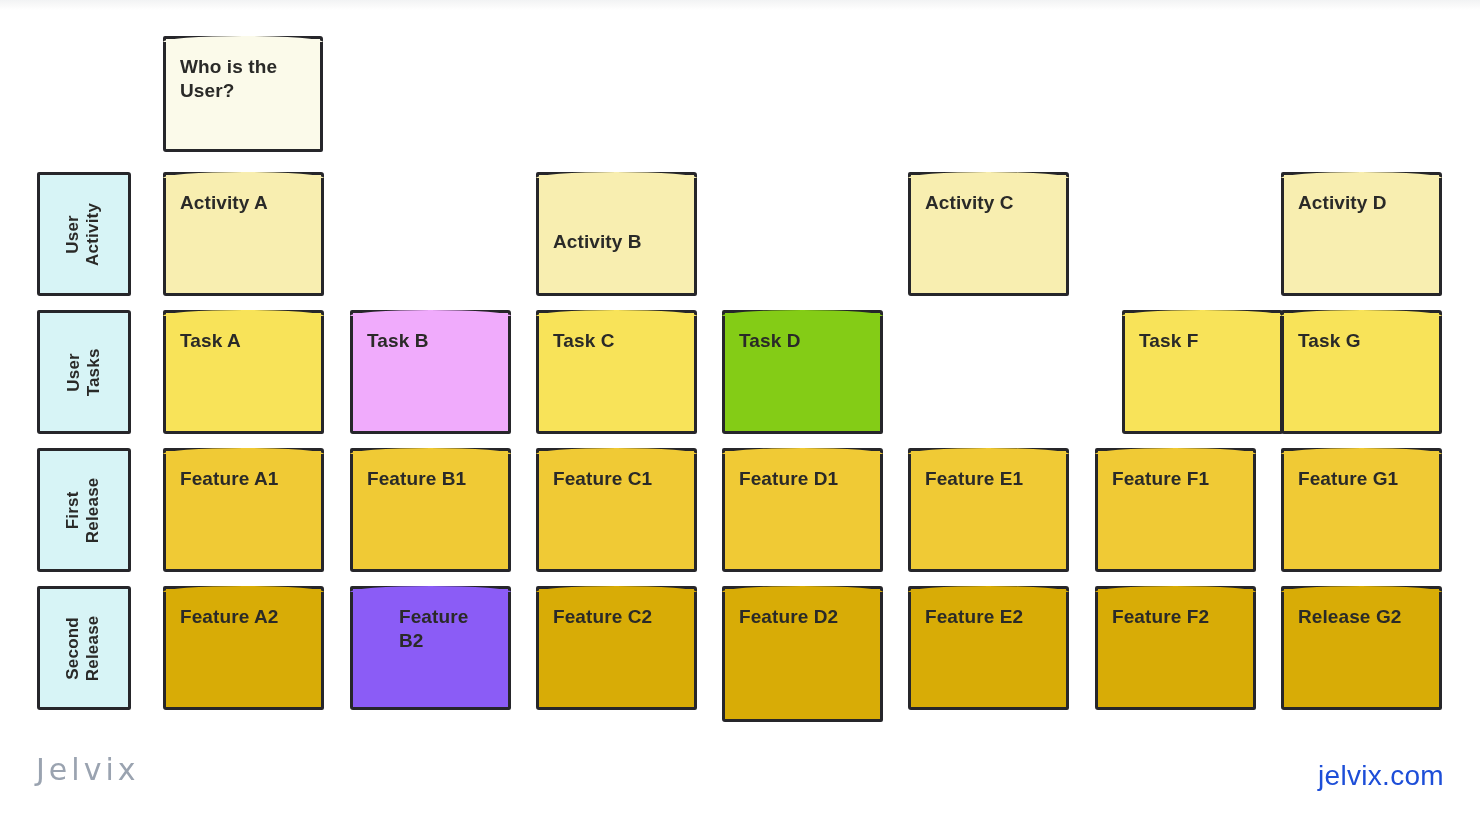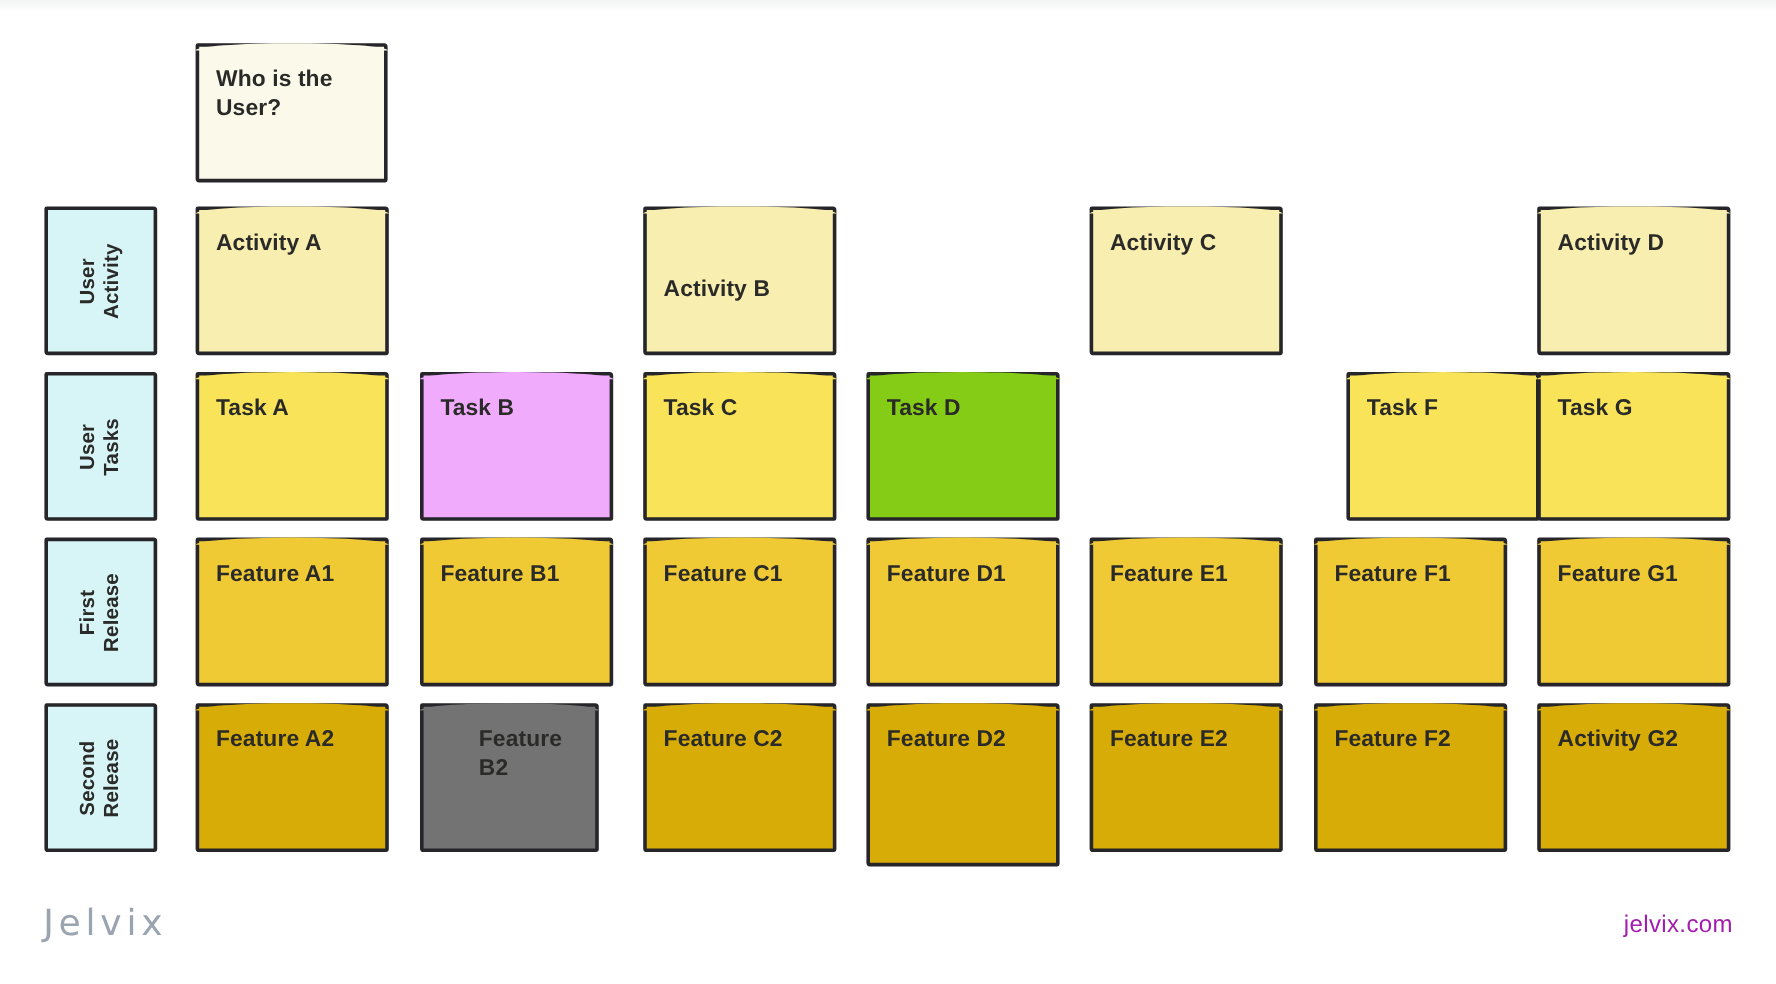--- a/index.html
+++ b/index.html
@@ -95,23 +95,23 @@
     font-size: 30px;
     font-weight: 400;
     letter-spacing: 4px;
     color: #9aa3b0;
     font-family: "DejaVu Sans", sans-serif;
   }
   .site {
     position: absolute;
     right: 36px;
     top: 760px;
-    font-size: 20px;
+    font-size: 28px;
     font-weight: 400;
-    color: #a21caf;
+    color: #1d4ed8;
     letter-spacing: 0.3px;
   }
 </style>
 </head>
 <body>
 
 <div class="top-band"></div>
 
 <div class="board" id="board">
     <div class="card" style="left: 163px; top: 36px; width: 160px; height: 116px; background: rgb(251, 250, 234);">
@@ -181,34 +181,34 @@
     </div>
     <div class="card" style="left: 1095px; top: 448px; width: 161px; height: 124px; background: rgb(240, 202, 53);">
       <span class="card-label">Feature F1</span>
     </div>
     <div class="card" style="left: 1281px; top: 448px; width: 161px; height: 124px; background: rgb(240, 202, 53);">
       <span class="card-label">Feature G1</span>
     </div>
     <div class="card" style="left: 163px; top: 586px; width: 161px; height: 124px; background: rgb(216, 172, 6);">
       <span class="card-label">Feature A2</span>
     </div>
-    <div class="card" style="left: 350px; top: 586px; width: 149px; height: 124px; background: #737373; padding-left: 46px;">
+    <div class="card" style="left: 350px; top: 586px; width: 161px; height: 124px; background: #8b5cf6; padding-left: 46px;">
       <span class="card-label">Feature B2</span>
     </div>
     <div class="card" style="left: 536px; top: 586px; width: 161px; height: 124px; background: rgb(216, 172, 6);">
       <span class="card-label">Feature C2</span>
     </div>
     <div class="card" style="left: 722px; top: 586px; width: 161px; height: 136px; background: rgb(216, 172, 6);">
       <span class="card-label">Feature D2</span>
     </div>
     <div class="card" style="left: 908px; top: 586px; width: 161px; height: 124px; background: rgb(216, 172, 6);">
       <span class="card-label">Feature E2</span>
     </div>
     <div class="card" style="left: 1095px; top: 586px; width: 161px; height: 124px; background: rgb(216, 172, 6);">
       <span class="card-label">Feature F2</span>
     </div>
     <div class="card" style="left: 1281px; top: 586px; width: 161px; height: 124px; background: rgb(216, 172, 6);">
-      <span class="card-label">Activity G2</span>
+      <span class="card-label">Release G2</span>
     </div>
   </div>
 
 <div class="logo">Jelvix</div>
 <div class="site">jelvix.com</div>
 
 </body></html>

